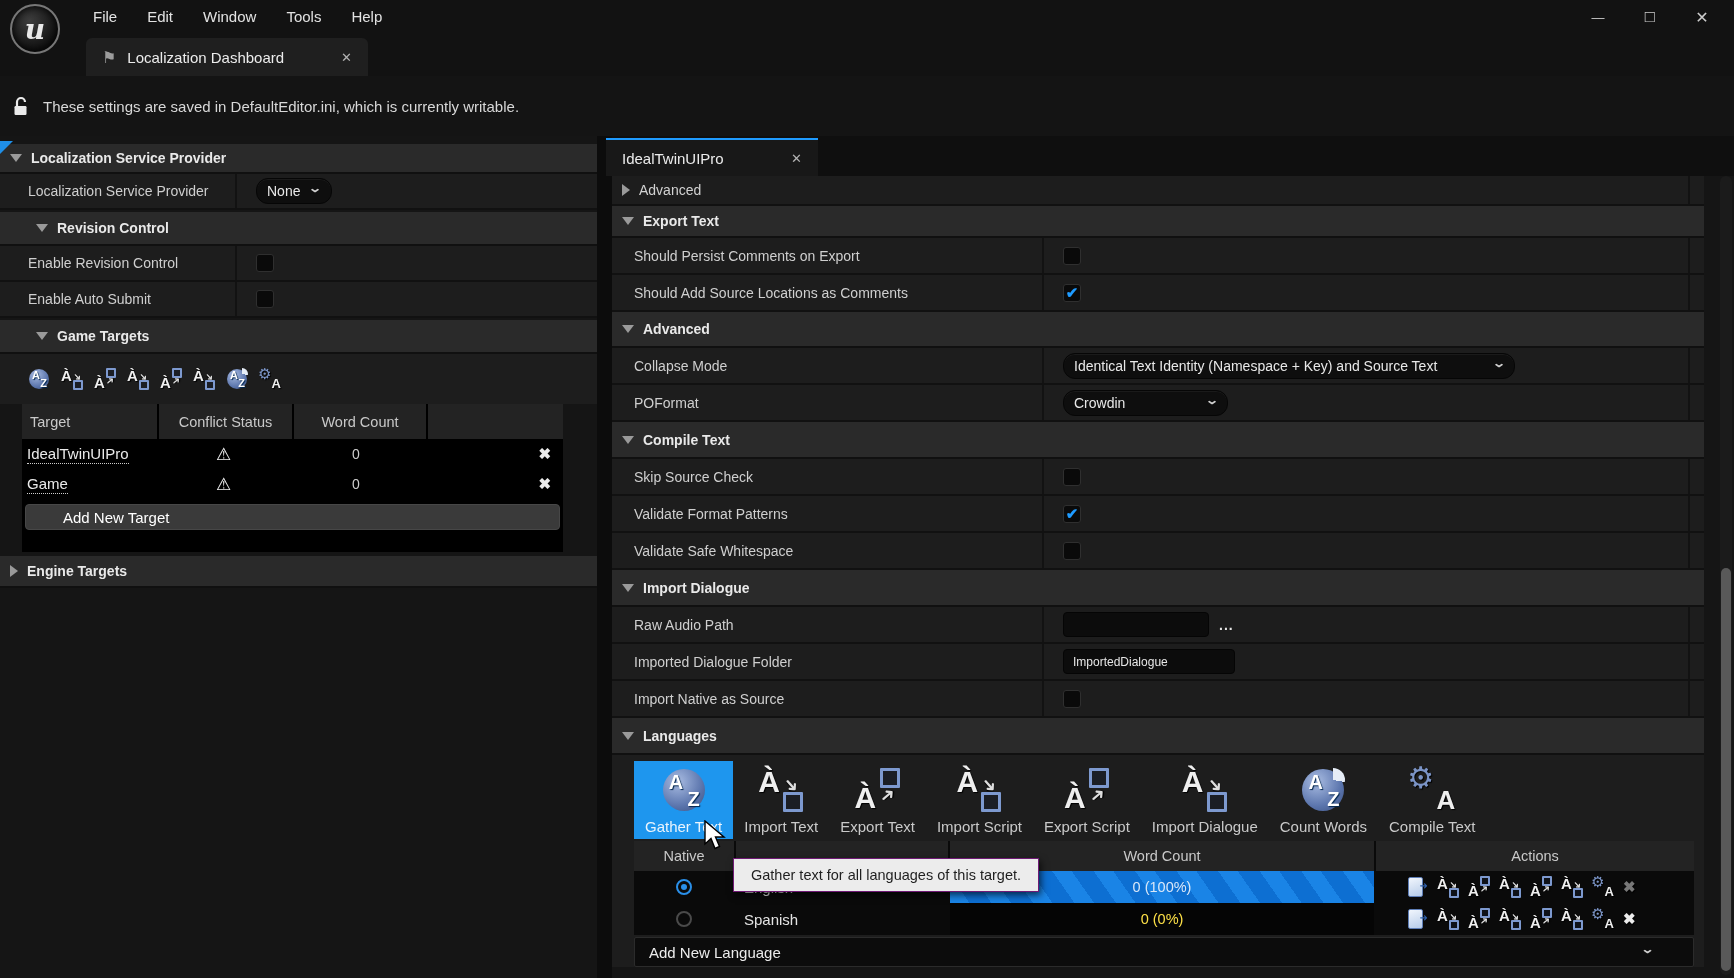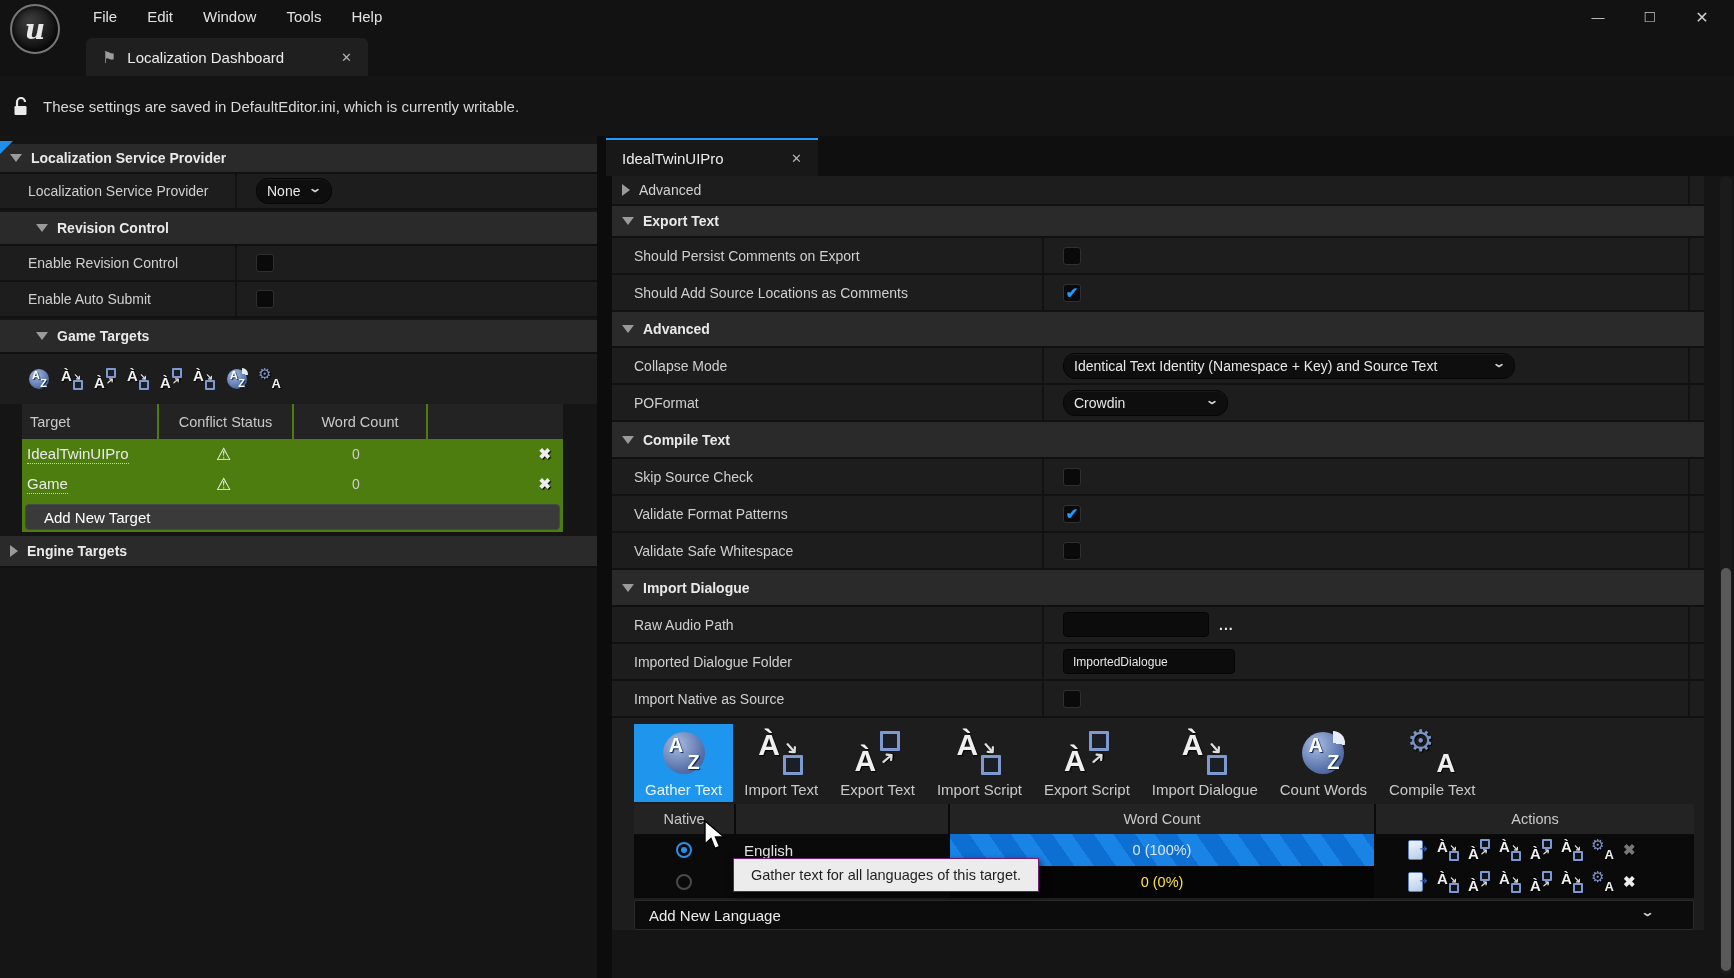--- a/index.html
+++ b/index.html
@@ -71,39 +71,39 @@
   .chev::before { content:"⌄"; position:relative; top:-3px; }
   .cb { width:18px; height:18px; border-radius:3px; background:#0a0a0a; border:1px solid #2f2f2f;
         display:flex; align-items:center; justify-content:center; }
   .cb.checked::after { content:"✔"; color:#1e9bff; font-size:15px; font-weight:bold; }
   .tfield { background:#0c0c0c; border:1px solid #050505; border-radius:4px; height:25px;
             display:flex; align-items:center; padding:0 9px; color:#e6e6e6; font-size:12px; }
 
   
   .gt-toolbar { height:50px; display:flex; align-items:center; gap:11px; padding-left:28px;
                 background:#1d1d1d; }
-  .gt-wrap { margin-left:22px; width:541px; background:#4d7c0f; padding-bottom:2px; }
+  .gt-wrap { margin-left:22px; width:541px; background:#000000; padding-bottom:2px; }
   .gt-head { display:grid; grid-template-columns:135px 133px 132px auto; gap:2px; height:35px; }
   .gt-head > div { background:#232323; color:#c9c9c9; display:flex; align-items:center;
                    font-size:14.5px; }
   .gt-head .c0 { padding-left:8px; }
   .gt-head .cc { justify-content:center; }
   .gt-row { display:grid; grid-template-columns:135px 133px 132px auto; height:30px;
             align-items:center; }
   .gt-row .tlink { margin-left:5px; justify-self:start; color:#eaeaea; font-size:15px;
                    border-bottom:1px dotted #cdcdcd; padding-bottom:1px; }
   .gt-row .cc { justify-self:center; }
   .gt-row .xc { justify-self:end; padding-right:12px; }
   .warn { color:#f2f2f2; font-size:17px; }
   .warn::before { content:"⚠"; }
   .xmark { color:#ededed; font-size:15px; font-weight:bold; text-shadow:1px 1px 1px #000; }
   .xmark::before { content:"✖"; }
   .xmark.dis { color:#787878; }
-  .addbtn { margin:5px 3px 0 3px; height:26px; background:#3a3a3a; border:1px solid #474747;
-            border-radius:4px; display:flex; align-items:center; padding-left:18px;
+  .addbtn { margin:5px 3px 20px 3px; height:26px; background:#3a3a3a; border:1px solid #474747;
+            border-radius:4px; display:flex; align-items:center; padding-left:37px;
             color:#fff; font-size:15px; }
 
   
   .rtabs { height:40px; background:#0f0f0f; position:relative; }
   .rtab { position:absolute; left:-6px; top:2px; width:212px; height:38px; background:#181818;
           border-top:2px solid #1f9bff; display:flex; align-items:center; padding:0 16px;
           font-size:15px; color:#ececec; }
   .rtab .tclose { margin-left:auto; color:#b3b3b3; font-size:13px; }
   .rtab .tclose::before { content:"✕"; }
   .rbody { position:absolute; left:0; top:40px; right:30px; bottom:0; }
@@ -455,20 +455,24 @@
             </div>
           </div>
         </div>
         <div class="prow h37">
           <div class="pname">Import Native as Source</div>
           <div class="pval">
               <span class="cb"></span>
             </div>
         </div>
 
+        <div class="sech h37">
+          <span class="tri"></span>
+          <span>Languages</span>
+        </div>
 
         <div class="langbody">
           <div class="ltb">
             <div class="ltb-item sel">
               <span class="ic lgi ic-gather">
                   <i class="globe"></i>
                   <i class="gA"></i>
                   <i class="gZ"></i>
                 </span>
               <span class="ltb-label">Gather Text</span>

